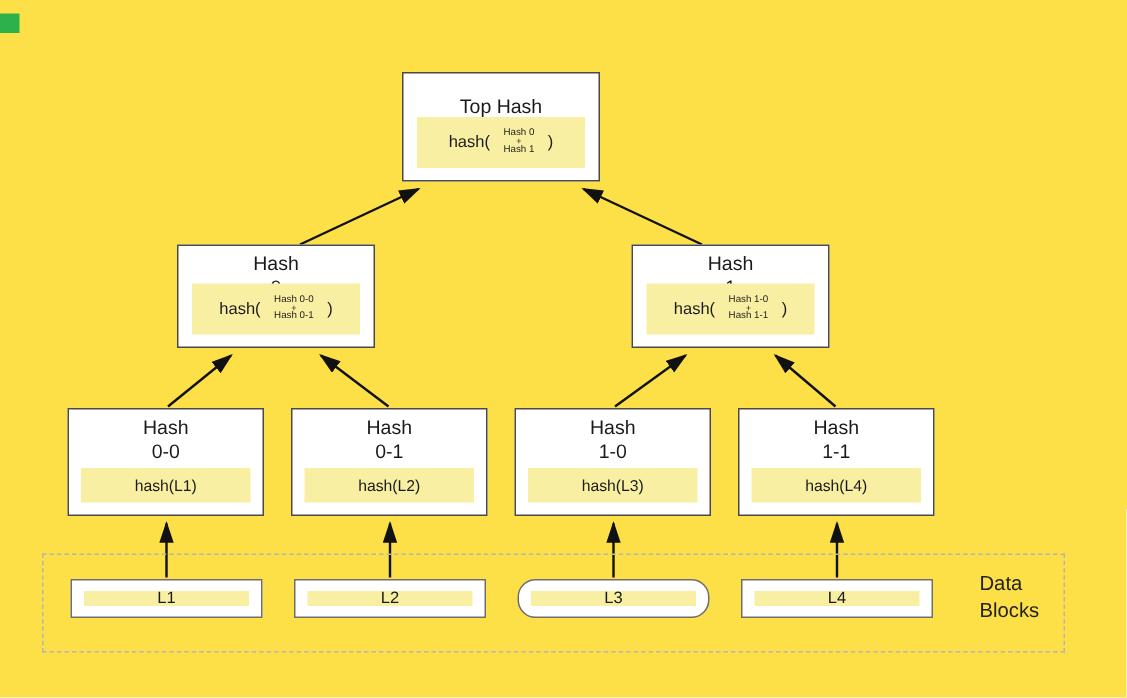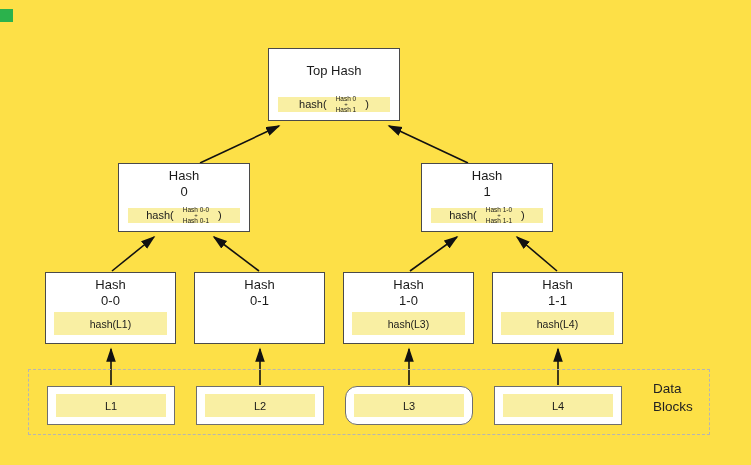--- a/index.html
+++ b/index.html
@@ -28,21 +28,21 @@
   .node-title {
     text-align: center;
     font-size: 13px;
     line-height: 16px;
     padding-top: 4px;
   }
   .node-title.single { padding-top: 14px; }
   .node-title span { display: block; }
 
   .hash-expr {
-    position: absolute; left: 9px; right: 9px; bottom: 8px; height: 15px;
+    position: absolute; left: 9px; right: 9px; bottom: 8px; height: 34px;
     background: var(--hash-fill, #f9efa3);
     display: flex; align-items: center; justify-content: center; gap: 9px;
   }
   .fn { font-size: 11px; line-height: 11px; }
   .operand-stack { display: flex; flex-direction: column; align-items: center; }
   .opnd { display: block; font-size: 6.5px; line-height: 6.5px; white-space: nowrap; }
   .opnd.plus { font-size: 6px; line-height: 4.5px; }
 
   .hash-label {
     position: absolute; left: 8px; right: 8px; bottom: 8px; height: 23px;
@@ -53,21 +53,21 @@
 
   .dashed-container {
     position: absolute; left: 28px; top: 369px; width: 682px; height: 66px;
     border: 1.5px dashed var(--dashed-border, #b5b5b5);
     box-sizing: border-box;
     background: transparent;
   }
 
   .datablock {
     position: absolute;
-    width: 128px; height: 39px; top: 386px;
+    width: 128px; height: 26px; top: 386px;
     background: #ffffff;
     border: 1px solid var(--block-border, #6e6e6e);
     box-sizing: border-box;
   }
   .db-inner {
     position: absolute; left: 8px; right: 8px; top: 7px; bottom: 7px;
     background: var(--hash-fill, #f9efa3);
     display: flex; align-items: center; justify-content: center;
     font-size: 11px;
   }
@@ -156,20 +156,21 @@
       <span>0-0</span>
     </div>
     <div class="hash-label">hash(L1)</div>
   </div>
 
   <div class="node" style="left:194px; top:272px; width:131px; height:72px;">
     <div class="node-title">
       <span>Hash</span>
       <span>0-1</span>
     </div>
+    <div class="hash-label">hash(L2)</div>
   </div>
 
   <div class="node" style="left:343px; top:272px; width:131px; height:72px;">
     <div class="node-title">
       <span>Hash</span>
       <span>1-0</span>
     </div>
     <div class="hash-label">hash(L3)</div>
   </div>
 

